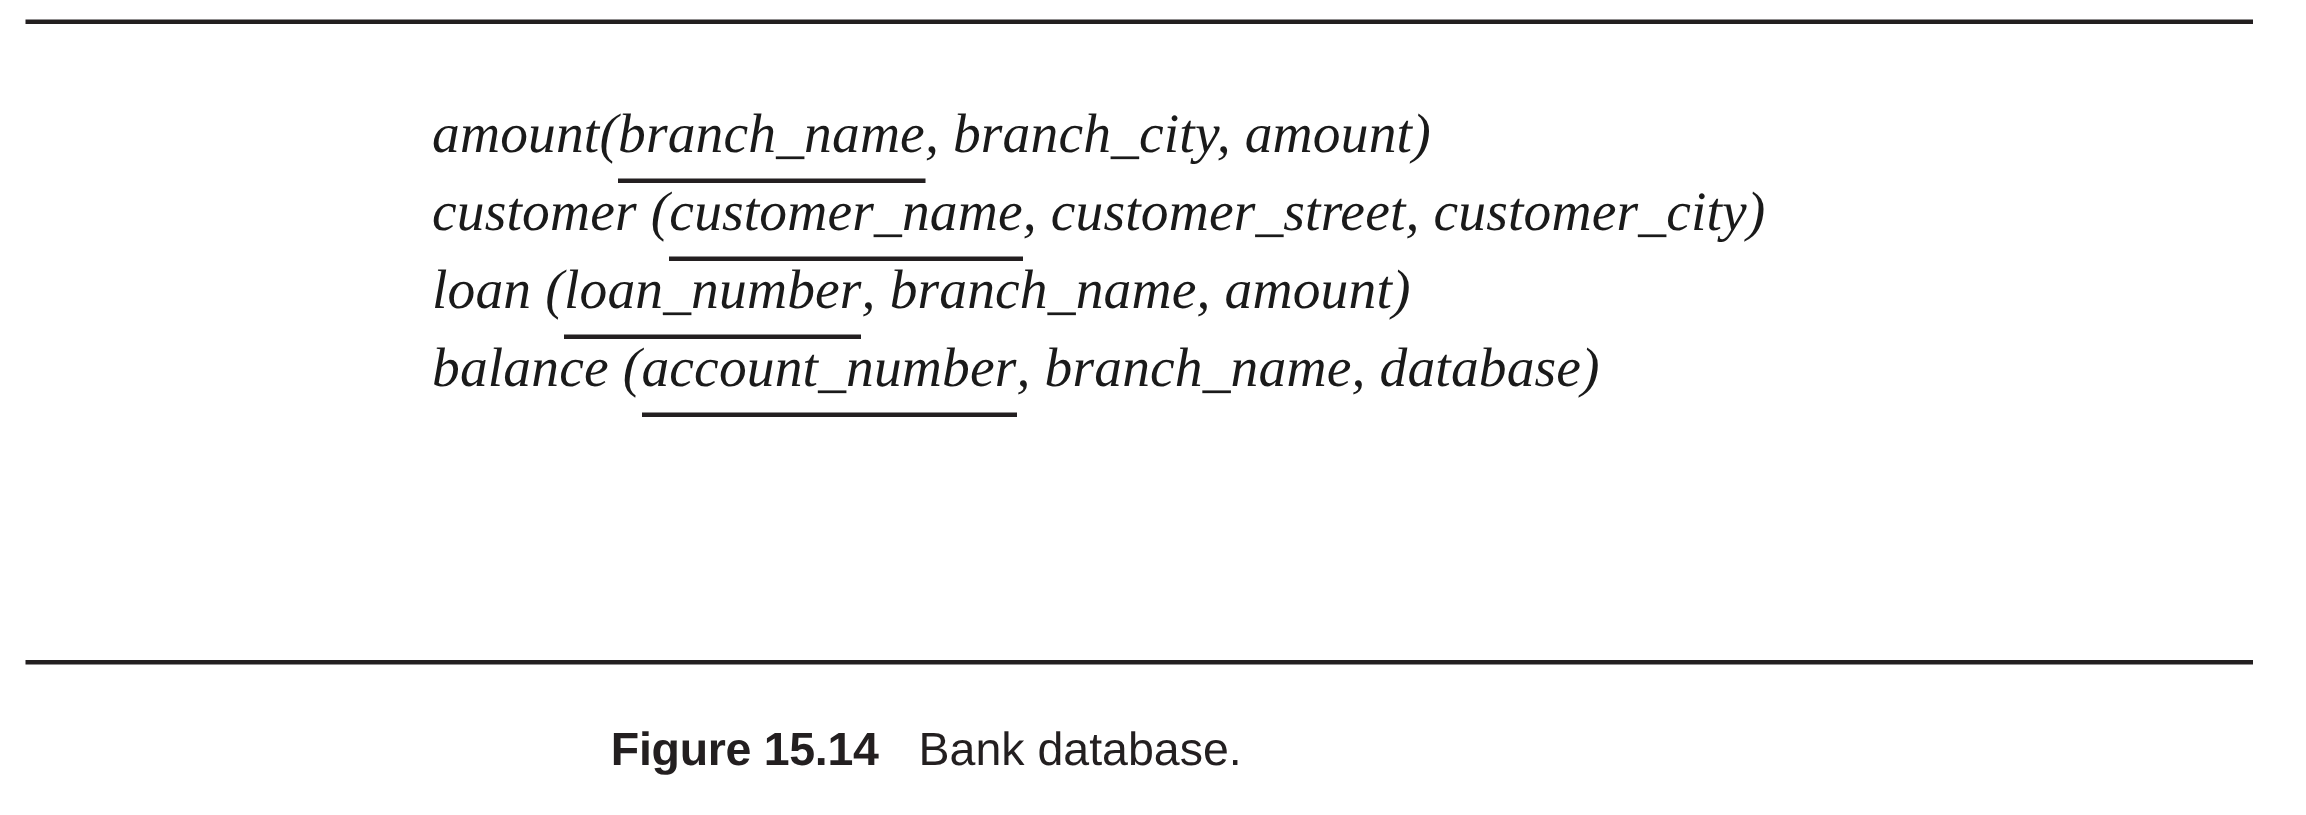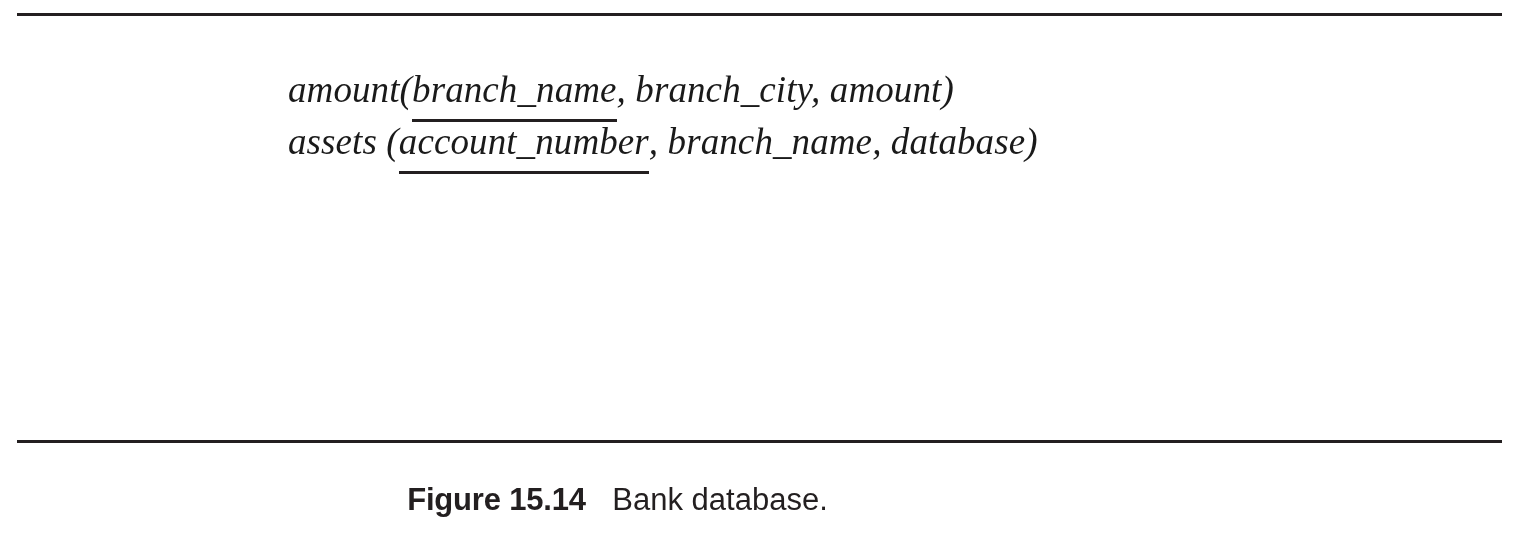--- a/index.html
+++ b/index.html
@@ -87,21 +87,23 @@
     margin-left: 18px;
   }
 </style>
 </head>
 <body>
 
 <div class="rule rule-top"></div>
 
 <div class="schema-block">
     <div class="schema-line"><span class="rel">amount</span><span class="punct">(</span><span class="attr key">branch_name</span><span class="punct">, </span><span class="attr">branch_city</span><span class="punct">, </span><span class="attr">amount</span><span class="punct">)</span></div>
-    <div class="schema-line"><span class="rel">assets</span><span class="punct"> (</span><span class="attr key">account_number</span><span class="punct">, </span><span class="attr">branch_name</span><span class="punct">, </span><span class="attr">database</span><span class="punct">)</span></div>
+    <div class="schema-line"><span class="rel">customer</span><span class="punct"> (</span><span class="attr key">customer_name</span><span class="punct">, </span><span class="attr">customer_street</span><span class="punct">, </span><span class="attr">customer_city</span><span class="punct">)</span></div>
+    <div class="schema-line"><span class="rel">loan</span><span class="punct"> (</span><span class="attr key">loan_number</span><span class="punct">, </span><span class="attr">branch_name</span><span class="punct">, </span><span class="attr">amount</span><span class="punct">)</span></div>
+    <div class="schema-line"><span class="rel">balance</span><span class="punct"> (</span><span class="attr key">account_number</span><span class="punct">, </span><span class="attr">branch_name</span><span class="punct">, </span><span class="attr">database</span><span class="punct">)</span></div>
   </div>
 
 <div class="rule rule-bottom"></div>
 
 <div class="caption">
   <span class="fig-label">Figure 15.14</span>
   <span class="fig-title">Bank database.</span>
 </div>
 
 </body></html>

